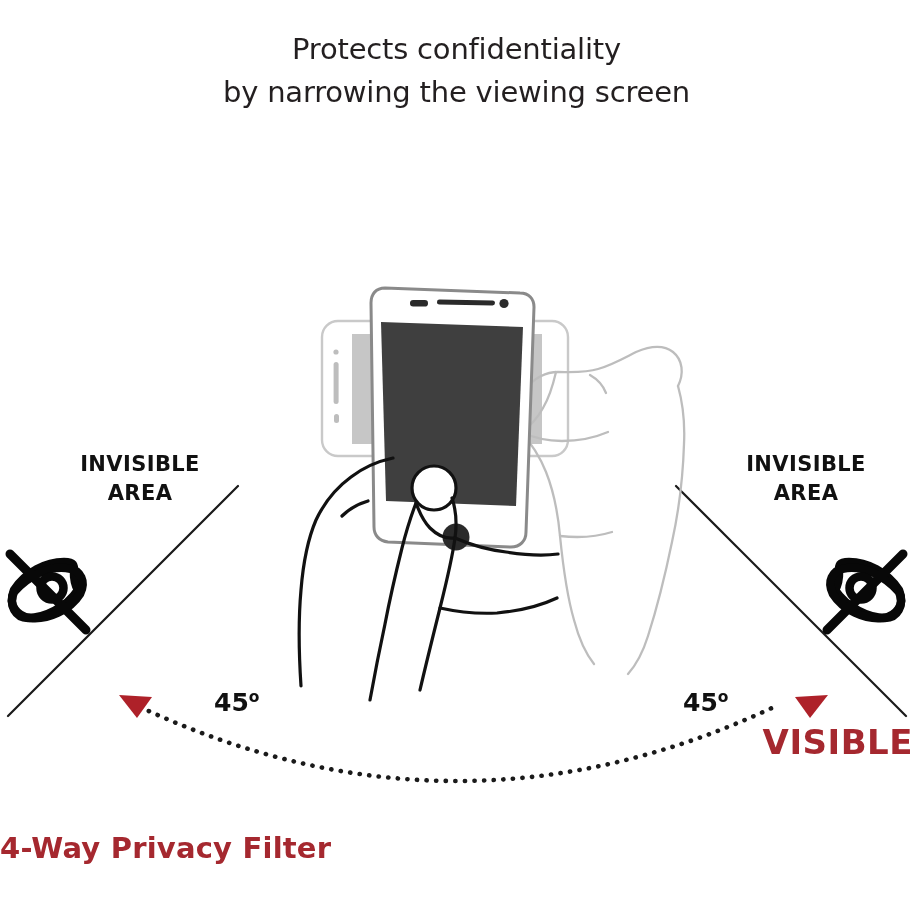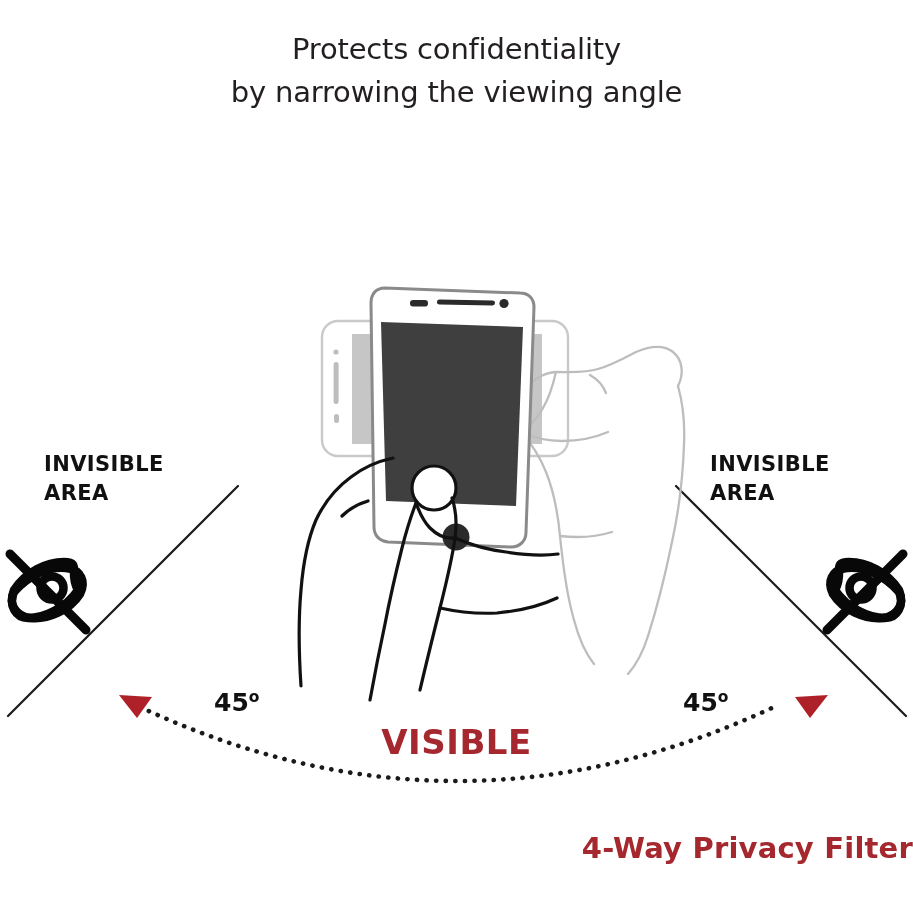--- a/index.html
+++ b/index.html
@@ -36,21 +36,21 @@
     font-size: 29px;
     line-height: 43px;
     font-weight: 400;
     letter-spacing: -0.2px;
   }
   .header-line { display: block; white-space: pre; }
 
   
   .invisible-label {
     position: absolute;
-    text-align: left;
+    text-align: center;
     color: #111111;
     font-family: "DejaVu Sans", sans-serif;
     font-weight: 700;
     font-size: 21px;
     line-height: 29px;
     letter-spacing: 0.4px;
   }
   .invisible-label span { display: block; }
   #label-left  { left: 44px;  top: 450px; width: 192px; }
   #label-right { left: 710px; top: 450px; width: 192px; }
@@ -71,34 +71,34 @@
     line-height: 0;
   }
   #angle-left  { left: 214px; top: 672px; }
   #angle-right { left: 683px; top: 672px; }
 
   
   #visible-word {
     position: absolute;
     left: 0; top: 722px;
     width: 913px;
-    text-align: center;
+    text-align: right;
     color: #A5282F;
     font-family: "DejaVu Sans", sans-serif;
     font-weight: 700;
     font-size: 34px;
     letter-spacing: 0.5px;
   }
 
   
   #bottom-title {
     position: absolute;
     left: 0; top: 831px;
     width: 913px;
-    text-align: right;
+    text-align: left;
     color: #A5282F;
     font-family: "DejaVu Sans", sans-serif;
     font-weight: 700;
     font-size: 29px;
     letter-spacing: 0.2px;
   }
 
   
   .svg-layer {
     position: absolute;
@@ -108,21 +108,21 @@
     pointer-events: none;
   }
 </style>
 </head>
 <body>
 
 <div id="stage">
 
   <div class="header-block">
     <span class="header-line">Protects confidentiality</span>
-    <span class="header-line">by narrowing the viewing angle</span>
+    <span class="header-line">by narrowing the viewing screen</span>
   </div>
 
   <svg class="svg-layer" viewBox="0 0 913 913" xmlns="http://www.w3.org/2000/svg">
 
     <line x1="238" y1="486" x2="8" y2="716" stroke="#1a1a1a" stroke-width="2.2" stroke-linecap="round"></line>
     <line x1="676" y1="486" x2="906" y2="716" stroke="#1a1a1a" stroke-width="2.2" stroke-linecap="round"></line>
 
     <path d="M 140 707 Q 457 855 774 707" fill="none" stroke="#1a1a1a" stroke-width="4.6" stroke-linecap="round" stroke-dasharray="0.2 9.4"></path>
 
     <polygon points="119,695 152,697 137,718" fill="#AE2129"></polygon>

